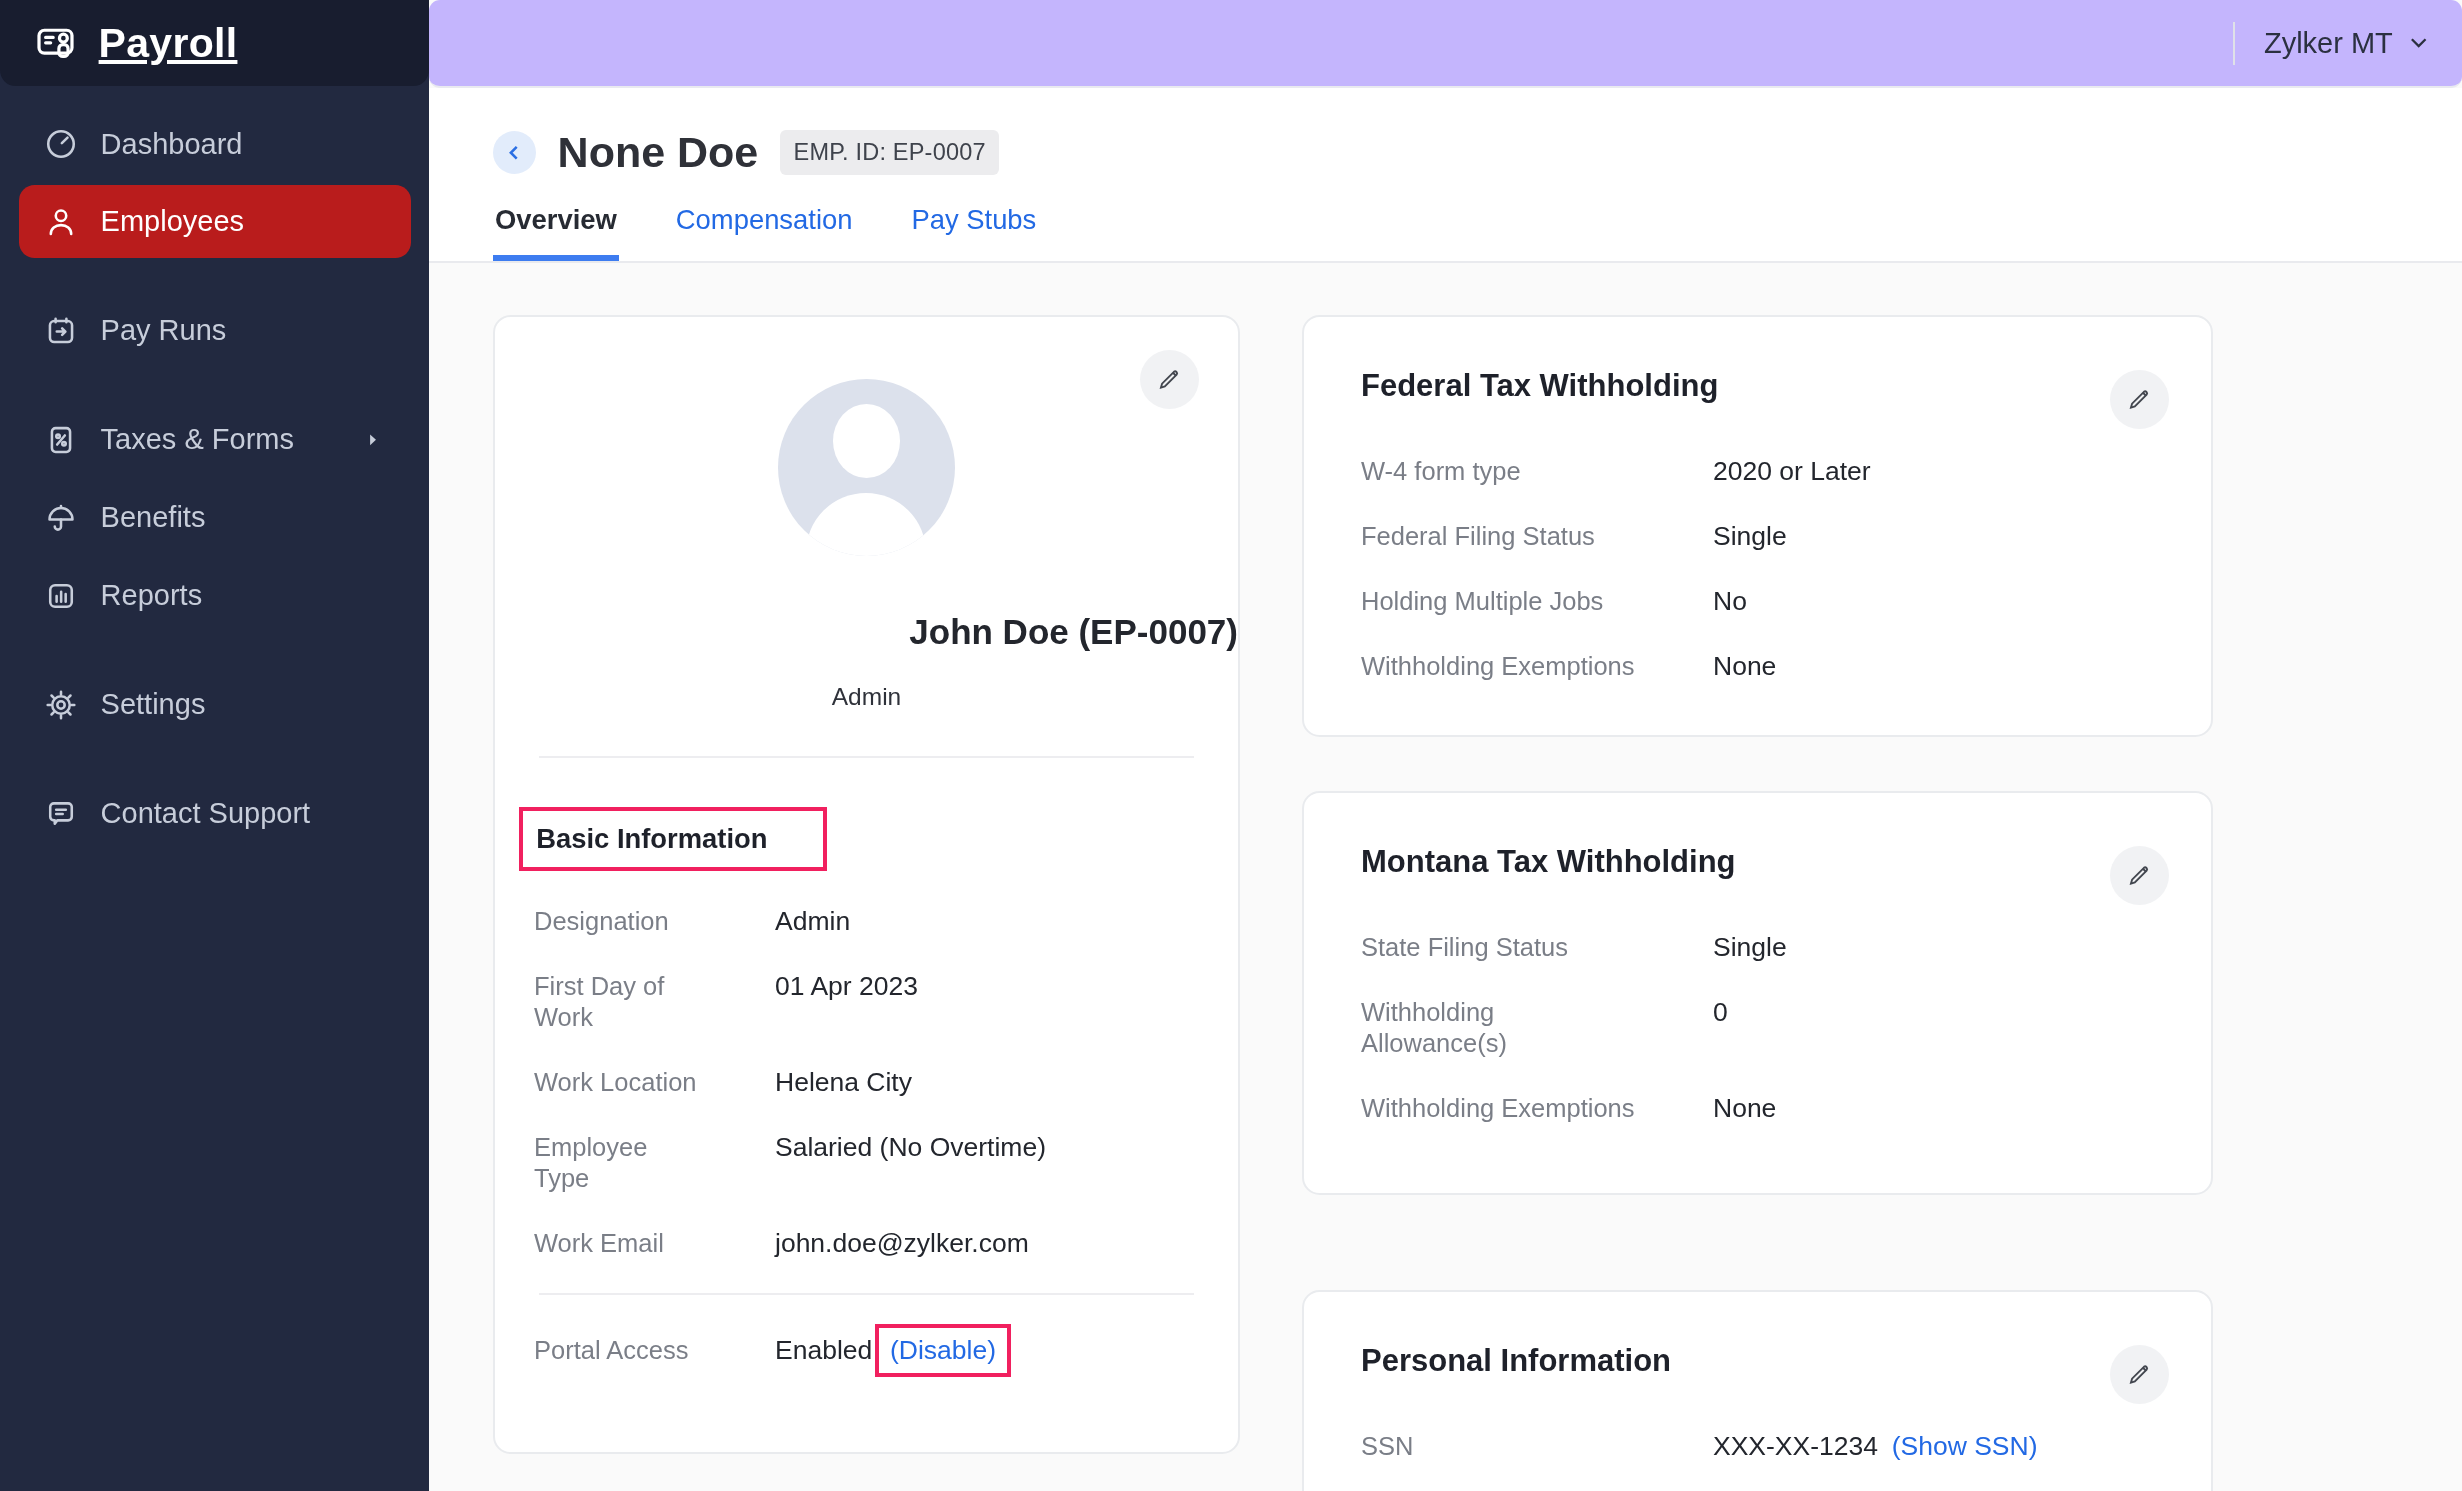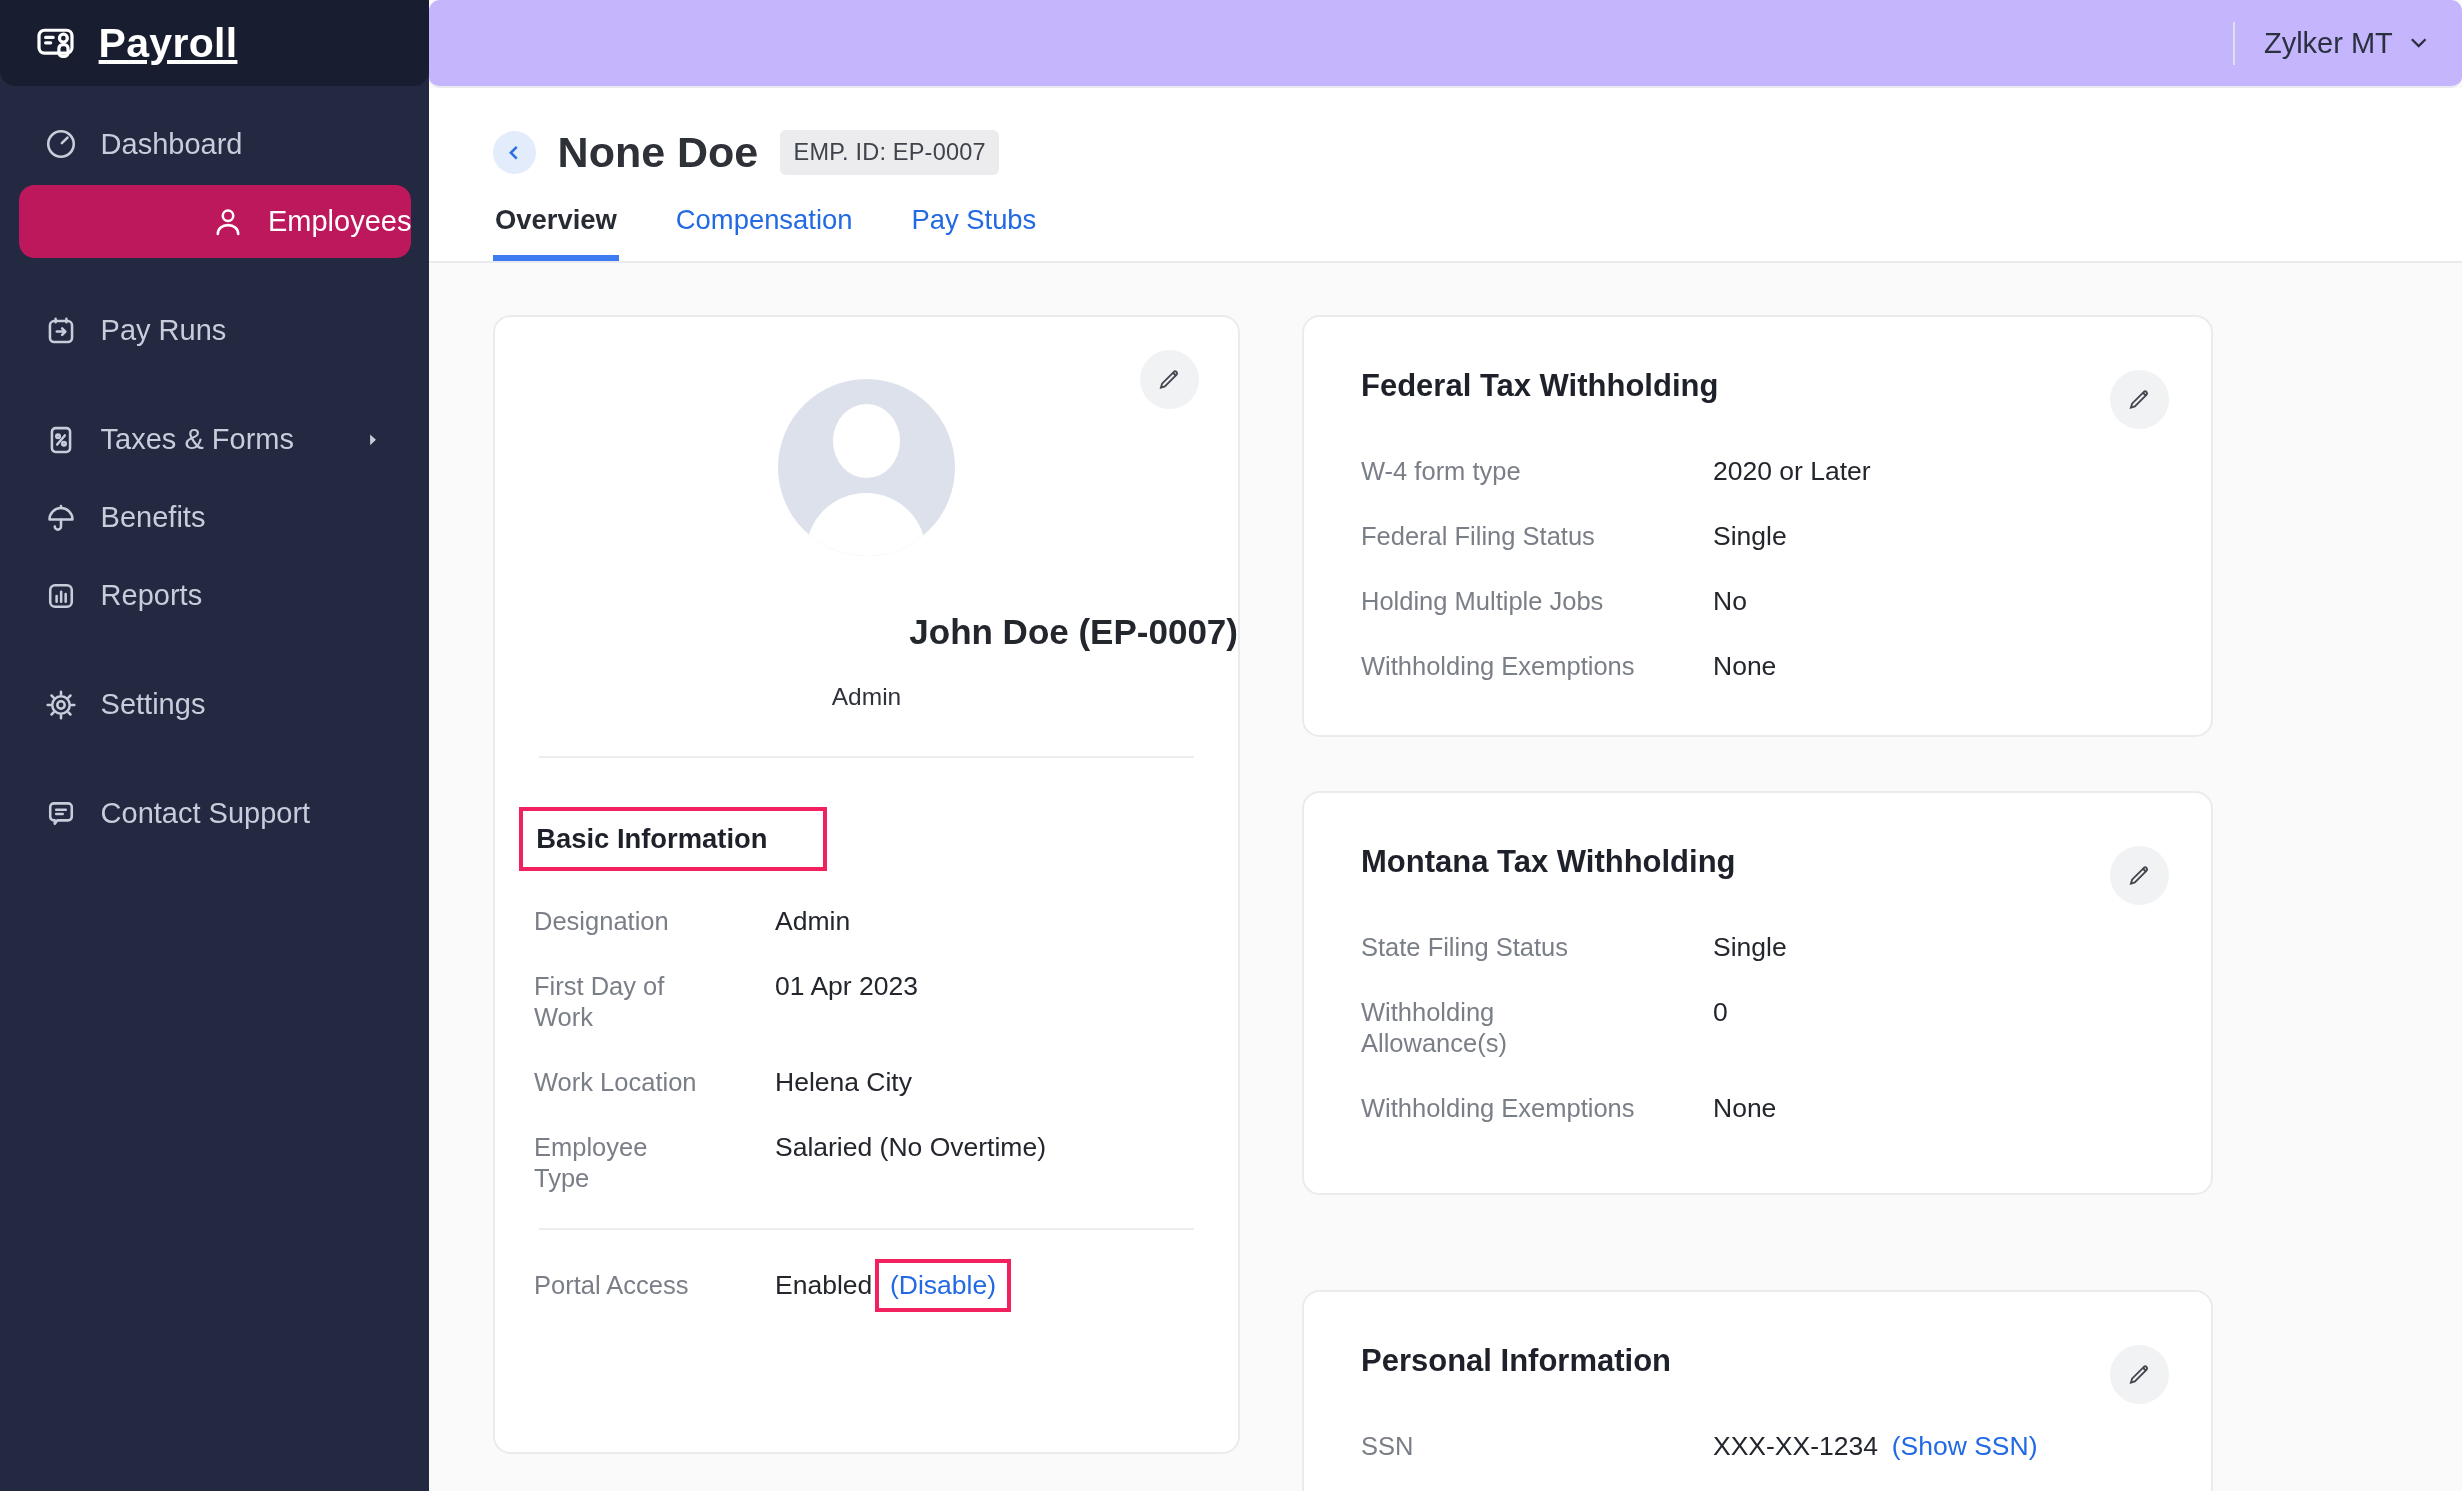--- a/index.html
+++ b/index.html
@@ -22,21 +22,21 @@
   .logo-bar svg { width:43px; height:43px; stroke:#fff; }
   .logo-text { color:#fff; font-size:41px; font-weight:600; margin-left:21.6px; letter-spacing:0.3px;text-decoration:underline; }
   .nav { padding-top:21.6px; }
   .nav-item {
     height:73px; margin:0 17.6px 4.9px 18.6px; border-radius:15.7px;
     display:flex; align-items:center; padding-left:25.5px;
     color:#c7cdda; font-size:29px; cursor:pointer;
   }
   .nav-item svg { width:34px; height:34px; stroke:#c7cdda; flex:0 0 34px; }
   .nav-item .nav-label { margin-left:22.5px; }
-  .nav-item.active { background:#be185d; color:#fff; font-weight:500;justify-content:flex-end; }
+  .nav-item.active { background:#b91c1c; color:#fff; font-weight:500; }
   .nav-item.active svg { stroke:#fff; }
   .nav-item .submenu-arrow { margin-left:auto; margin-right:27.4px; width:21.6px; height:21.6px; fill:#c7cdda; stroke:none; flex:0 0 21.6px;}
   .gap-lg { margin-top:36px; }
   svg.icon { fill:none; stroke-width:1.8; stroke-linecap:round; stroke-linejoin:round; }
 
   
   .main { width:2033px; display:flex; flex-direction:column; }
   .topbar {
     height:88px; background:#c4b5fd; border-bottom:2px solid #e9eaf0;
     display:flex; align-items:center; justify-content:flex-end; flex:0 0 88px;border-radius:11px;
@@ -254,20 +254,24 @@
           <span class="fvalue">01 Apr 2023</span>
         </div>
         <div class="frow">
           <span class="flabel">Work Location</span>
           <span class="fvalue">Helena City</span>
         </div>
         <div class="frow">
           <span class="flabel">Employee Type</span>
           <span class="fvalue">Salaried (No Overtime)</span>
         </div>
+        <div class="frow">
+          <span class="flabel">Work Email</span>
+          <span class="fvalue">john.doe@zylker.com</span>
+        </div>
       </div>
 
       <div class="divider d2"></div>
 
       <div class="portal-row">
         <span class="flabel">Portal Access</span>
         <span class="portal-status">Enabled</span>
         <span class="disable-box">
           <span class="link">(Disable)</span>
         </span>

